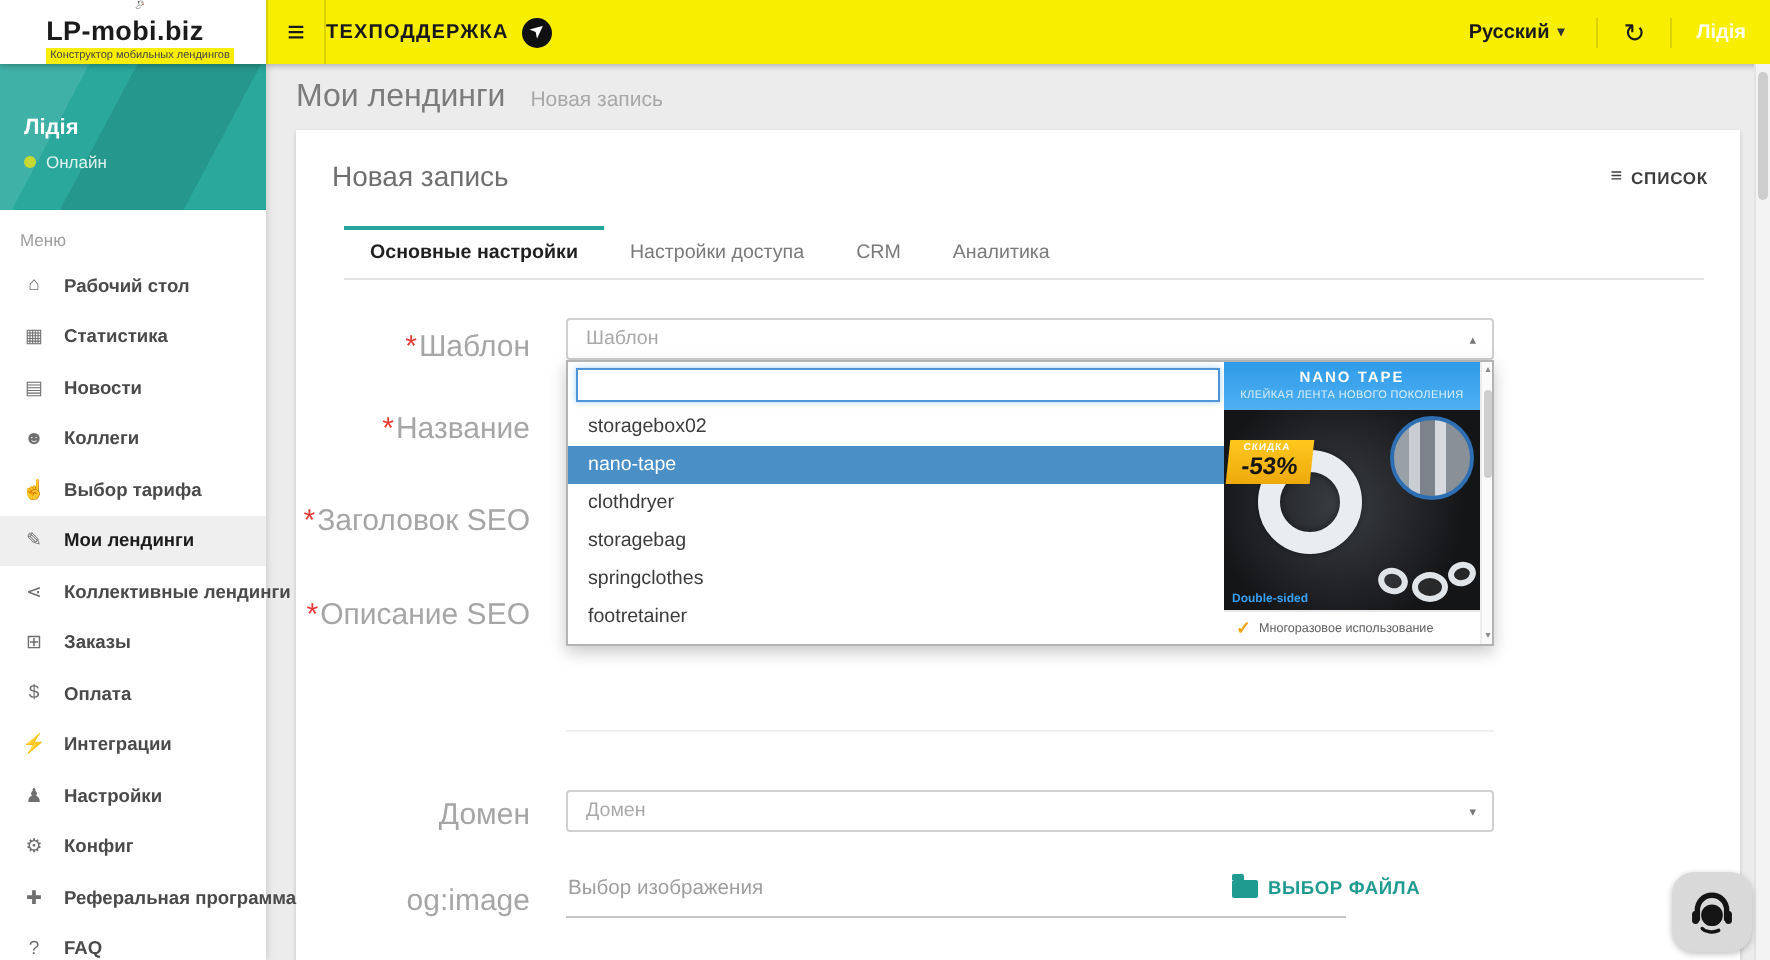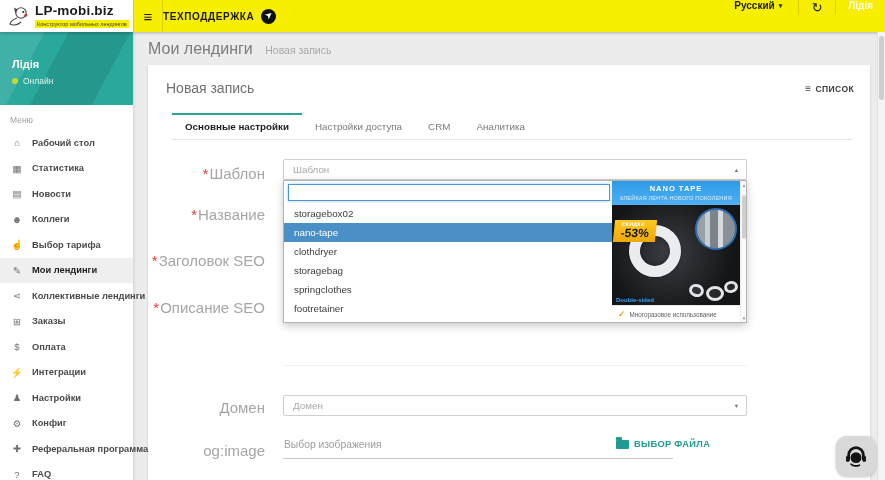--- a/index.html
+++ b/index.html
@@ -1,28 +1,28 @@
 <!DOCTYPE html>
 <html><head>
 <meta charset="utf-8">
 <style>
   * { margin:0; padding:0; box-sizing:border-box; }
   html,body { width:885px; height:480px; overflow:hidden; font-family:"Liberation Sans",sans-serif; background:#ececec; }
 
   
   .topbar { position:absolute; left:0; top:0; width:885px; height:32px; background:#f8ee00; display:flex; align-items:stretch; z-index:40; box-shadow:0 1px 3px rgba(0,0,0,.25); }
-  .logo-area { width:133px; background:#fff; display:flex; align-items:center; gap:4px; padding-left:7px; }
+  .logo-area { width:133px; background:#fff; display:flex; align-items:center; gap:4px; padding-left:7px;flex-direction:column; }
   .logo-txt { display:flex; flex-direction:column; }
   .logo-title { font-size:13.5px; font-weight:800; color:#1b1b1b; letter-spacing:.2px; line-height:1; }
   .logo-tag { font-size:5.5px; color:#444; background:#f8ee00; padding:1px 2px; margin-top:2px; white-space:nowrap; }
   .hamb { width:30px; display:flex; align-items:center; justify-content:center; border-left:1px solid rgba(0,0,0,.12); border-right:1px solid rgba(0,0,0,.12); font-size:15px; font-weight:700; color:#1a1a1a; cursor:pointer; }
   .support { display:flex; align-items:center; gap:7px; font-size:10px; font-weight:700; color:#1a1a1a; letter-spacing:.6px; cursor:pointer; }
   .tg { width:15px; height:15px; border-radius:50%; background:#101010; color:#fff; display:flex; align-items:center; justify-content:center; }
   .tg span { font-size:8px; transform:rotate(-40deg) translateX(1px); line-height:1; }
-  .tb-right { margin-left:auto; display:flex; align-items:flex-start; }
+  .tb-right { margin-left:auto; display:flex; align-items:center; }
   .tb-lang { display:flex; align-items:center; gap:4px; padding:0 16px; font-size:10px; font-weight:700; color:#1a1a1a; cursor:pointer; }
   .tb-lang .caret { font-size:7px; color:#333; }
   .tb-refresh { width:38px; display:flex; align-items:center; justify-content:center; border-left:1px solid rgba(0,0,0,.12); border-right:1px solid rgba(0,0,0,.12); font-size:13px; color:#1a1a1a; cursor:pointer; }
   .tb-user { display:flex; align-items:center; padding:0 12px; font-size:10px; font-weight:600; color:rgba(255,255,255,.92); white-space:nowrap; }
 
   
   .sidebar { position:absolute; left:0; top:32px; width:133px; height:448px; background:#fff; z-index:30; box-shadow:1px 0 3px rgba(0,0,0,.12); }
   .user-panel { position:relative; height:73px; background:#2aa89c; overflow:hidden; }
   .user-panel::before { content:""; position:absolute; inset:0;
      background:linear-gradient(118deg, rgba(255,255,255,.10) 0 26%, rgba(255,255,255,0) 26%),

